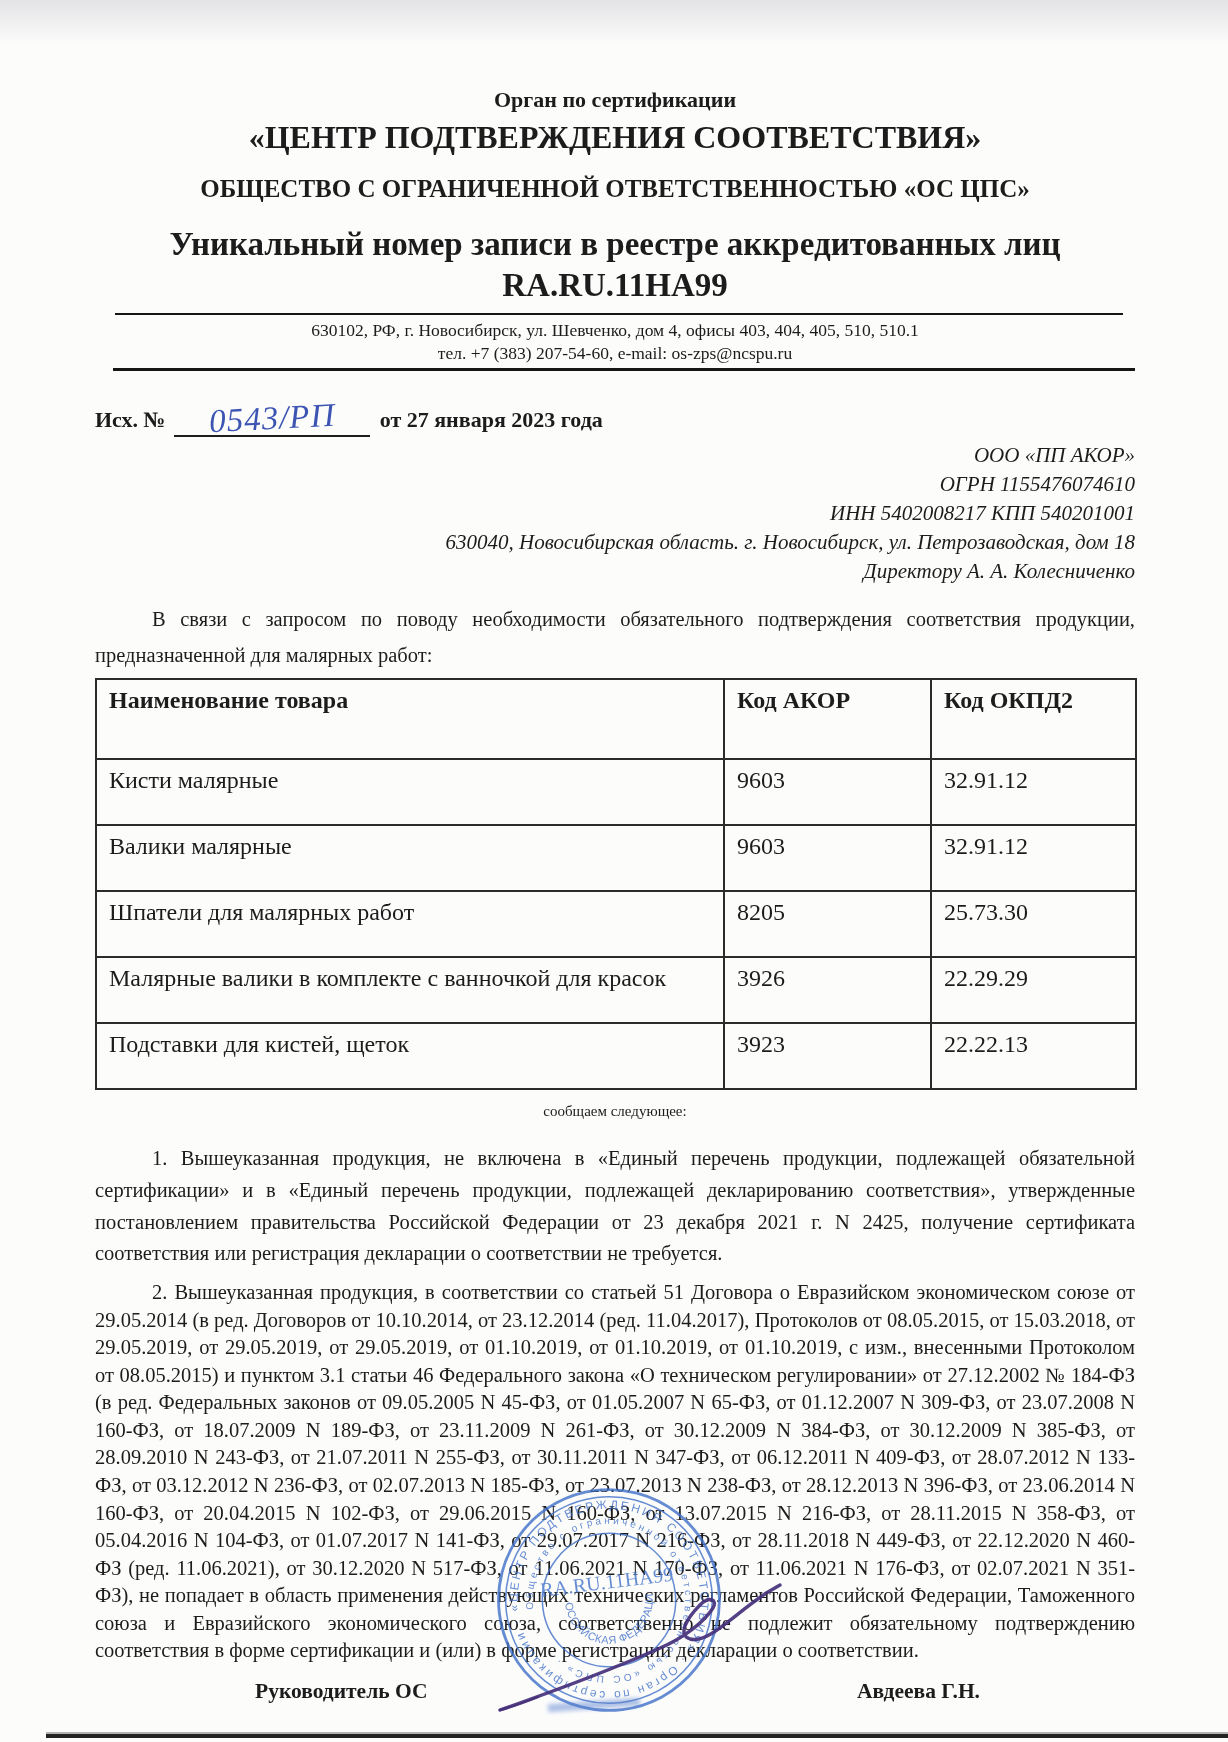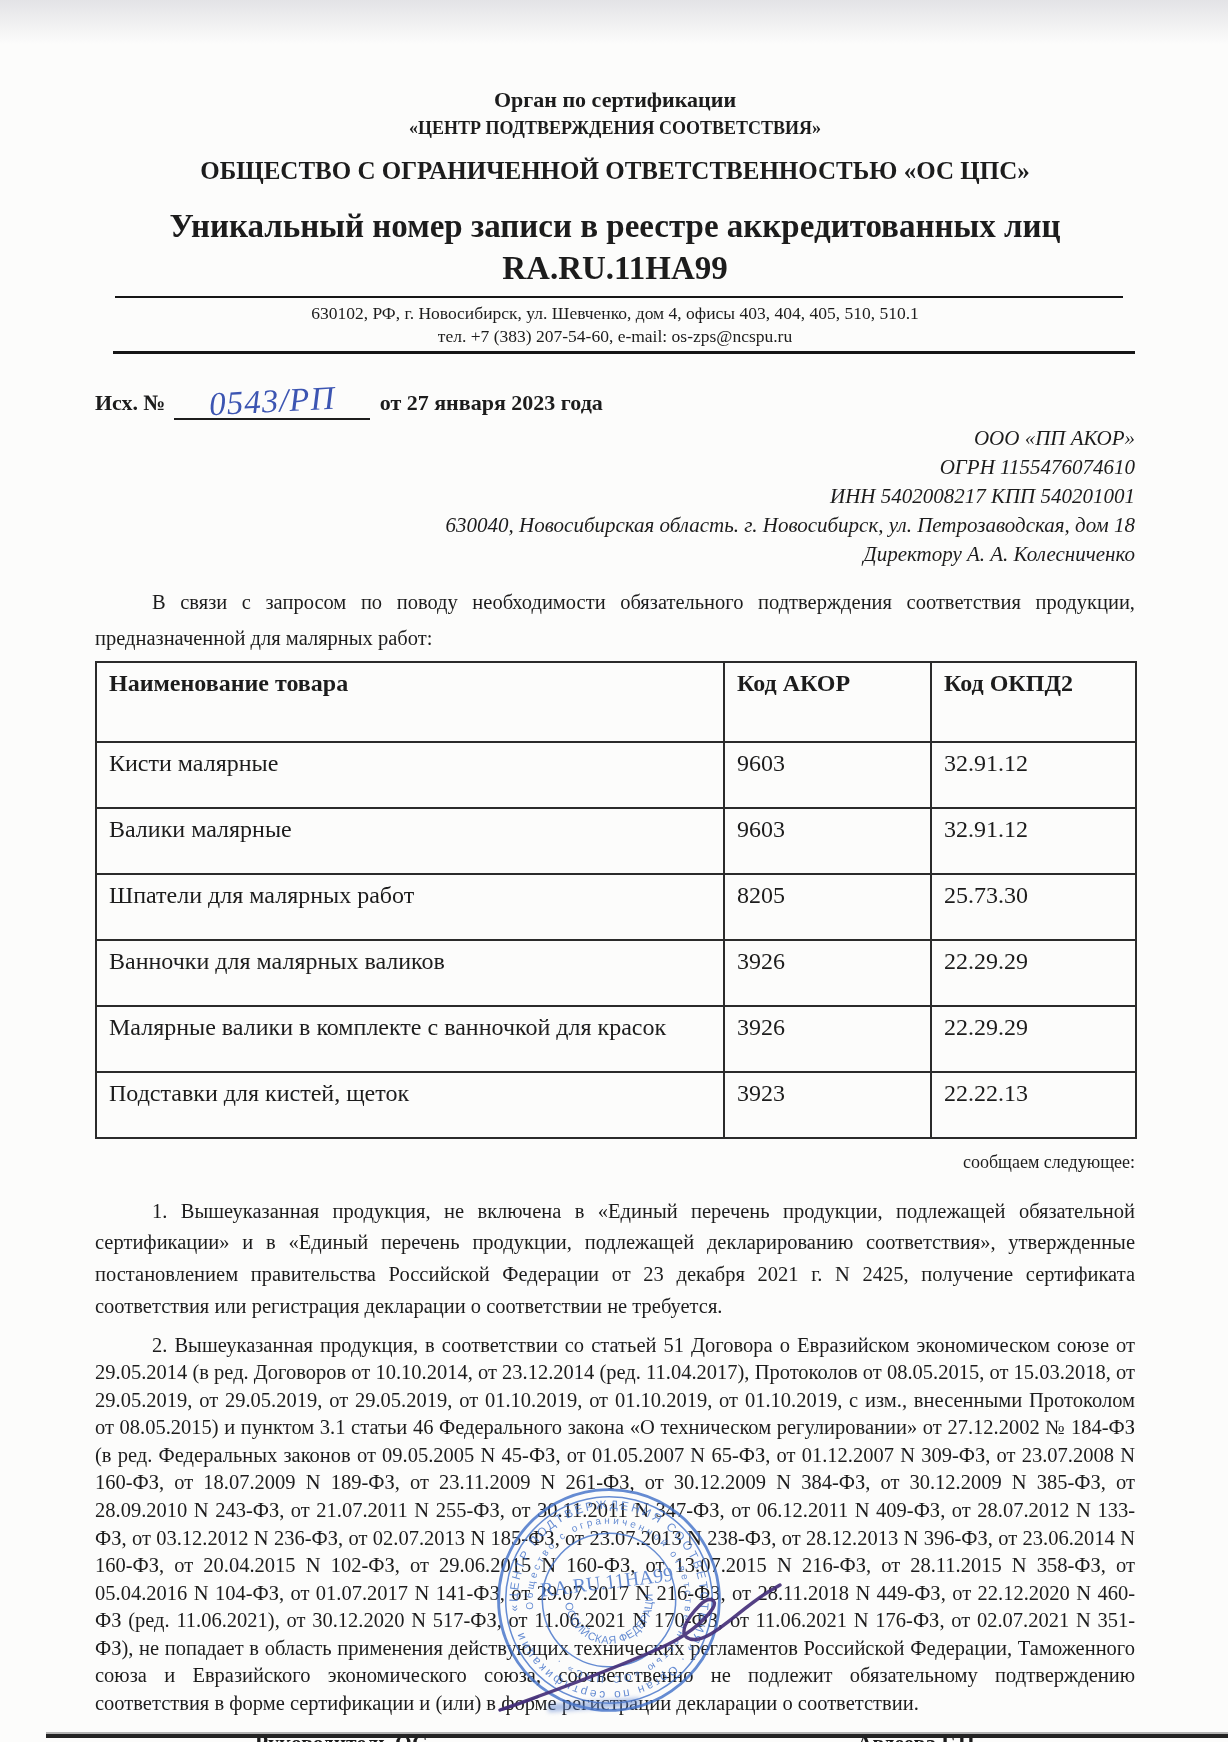--- a/index.html
+++ b/index.html
@@ -15,21 +15,21 @@
   .page::before{ 
     content:"";position:absolute;left:0;top:0;width:100%;height:52px;
     background:linear-gradient(#e3e3e6 0%, rgba(255,255,255,0) 85%);
     pointer-events:none;
   }
   .content{position:relative;padding:0 93px 0 95px;}
 
   
   .header-block{margin-top:86px;text-align:center;font-weight:bold;line-height:1.25;}
   .h-line1{font-size:22px;}
-  .h-line2{font-size:18px;margin-top:3px;}
+  .h-line2{font-size:32px;margin-top:3px;}
   .h-line3{font-size:25px;margin-top:16px;}
   .h-line4{font-size:33px;margin-top:20px;}
   .rule1{margin:7px 12px 0 20px;border-bottom:2px solid #161616;}
   .addr{            text-align:center;font-size:17.5px;line-height:1.32;padding-top:4px;}
   .rule2{margin:3px 0 0 18px;border-bottom:3px solid #161616;}
 
   
   .ref-row{margin-top:27px;font-size:22px;font-weight:bold;white-space:nowrap;}
   .ref-underline{
     display:inline-block;width:196px;text-align:center;
@@ -51,21 +51,21 @@
   table.goods{
     margin-top:4px;border-collapse:collapse;table-layout:fixed;width:100%;
   }
   table.goods th,table.goods td{
     border:2px solid #2b2b2b;vertical-align:top;text-align:left;
     font-size:24px;padding:7px 12px;font-weight:normal;
   }
   table.goods th{font-weight:bold;height:64px;}
   table.goods td{height:50px;}
 
-  .notice{margin-top:13px;text-align:right;font-size:18px;}
+  .notice{margin-top:13px;text-align:center;font-size:15px;}
   .para{text-align:justify;font-size:20.5px;}
   .p1{margin:23px 0 0 0;line-height:1.55;text-indent:57px;}
   .p2{margin:9px 0 0 0;line-height:1.345;text-indent:57px;}
 
   
   .sign-row{margin-top:14px;display:flex;justify-content:space-between;
             font-size:21.5px;font-weight:bold;}
   .sign-left{margin-left:160px;}
   .sign-right{margin-right:155px;}
 
@@ -137,25 +137,20 @@
         </tr>
         <tr>
           <td>Валики малярные</td>
           <td>9603</td>
           <td>32.91.12</td>
         </tr>
         <tr>
           <td>Шпатели для малярных работ</td>
           <td>8205</td>
           <td>25.73.30</td>
-        </tr>
-        <tr>
-          <td>Ванночки для малярных валиков</td>
-          <td>3926</td>
-          <td>22.29.29</td>
         </tr>
         <tr>
           <td>Малярные валики в комплекте с ванночкой для красок</td>
           <td>3926</td>
           <td>22.29.29</td>
         </tr>
         <tr>
           <td>Подставки для кистей, щеток</td>
           <td>3923</td>
           <td>22.22.13</td>

